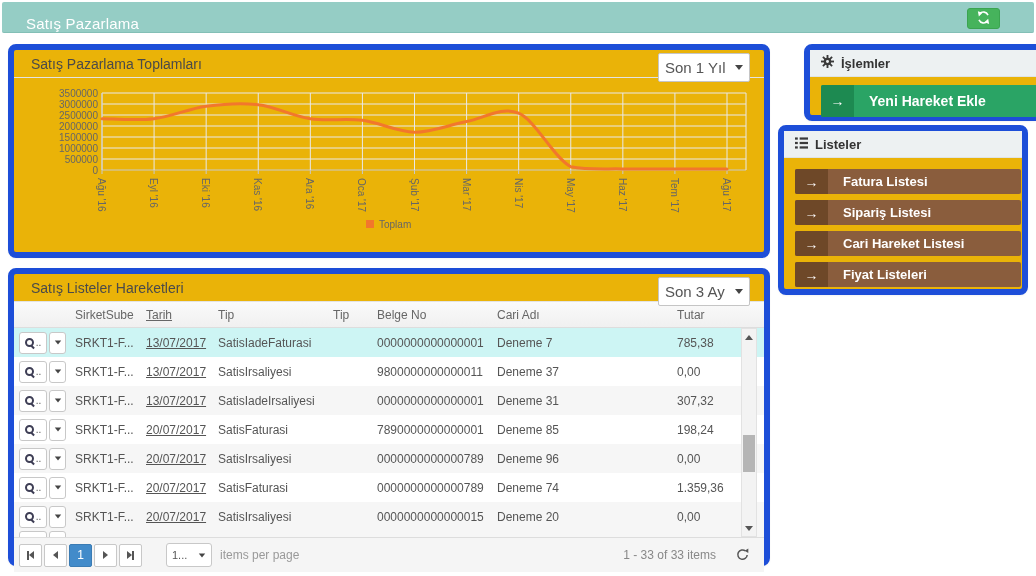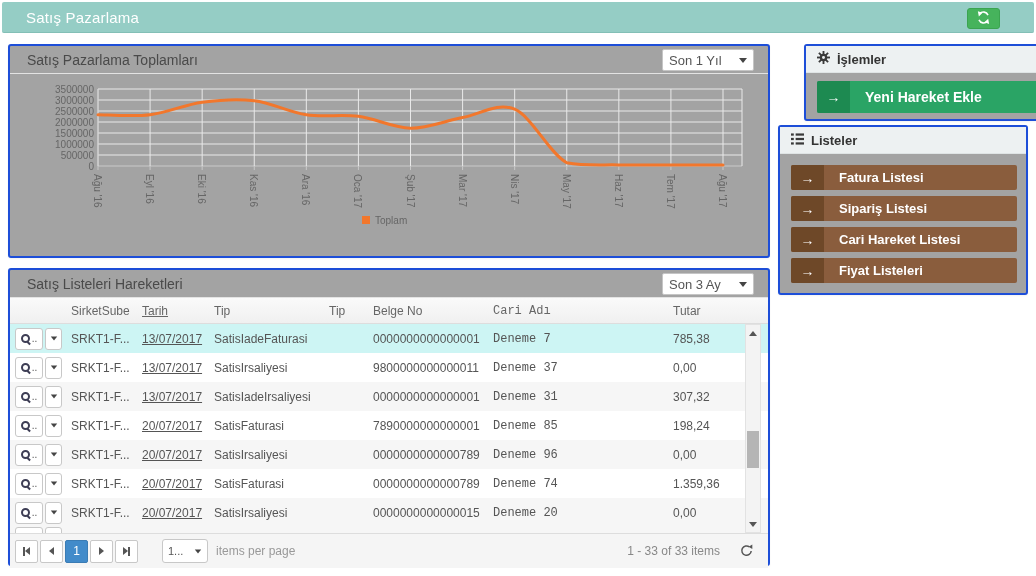--- a/index.html
+++ b/index.html
@@ -1,32 +1,32 @@
 <!DOCTYPE html>
 <html><head>
 <meta charset="utf-8">
 <style>
   html,body{margin:0;padding:0;background:#fff;}
   *{box-sizing:border-box;font-family:"Liberation Sans",sans-serif;}
   #app{position:relative;width:1036px;height:576px;background:#fff;overflow:hidden;}
 
   
   .titlebar{position:absolute;left:2px;top:2px;width:1032px;height:31px;background:#95cdc5;
-    border-bottom:1px solid #83bfb6;border-radius:2px;display:flex;align-items:center;}
+    border-bottom:1px solid #83bfb6;border-radius:2px;display:flex;align-items:flex-end;}
   .titlebar .ttl{color:#fff;font-size:15px;padding-left:24px;letter-spacing:.2px;}
   .refresh-btn{position:absolute;right:34px;top:6px;width:33px;height:21px;background:#46b35c;
     border:1px solid #3ba450;border-radius:3px;display:flex;align-items:center;justify-content:center;cursor:pointer;padding:0;}
 
   
-  .panel{position:absolute;background:#a3a3a3;border:2px solid #1d4ed8;border-radius:3px;
+  .panel{position:absolute;background:#eab308;border:6px solid #1d4ed8;border-radius:8px;
     box-shadow:0 1px 2px rgba(0,0,0,.05);}
   .panel-head{height:28px;border-bottom:1px solid #e3e3e3;display:flex;align-items:center;position:relative;}
   .panel-title{font-size:14px;color:#4a4a4a;padding-left:17px;}
-  .select{position:absolute;right:14px;top:3px;width:92px;height:22px;border:1px solid #c5c5c5;border-radius:2px;
-    background:#fff;display:flex;align-items:center;font-size:13px;color:#555;padding:0 6px;cursor:pointer;}
+  .select{position:absolute;right:14px;top:3px;width:92px;height:29px;border:1px solid #c5c5c5;border-radius:2px;
+    background:#fff;display:flex;align-items:center;font-size:15px;color:#555;padding:0 6px;cursor:pointer;}
   .select .caret{position:absolute;right:6px;}
   .caret{width:0;height:0;border-left:4px solid transparent;border-right:4px solid transparent;border-top:5px solid #444;display:inline-block;}
 
   .panel-chart{left:8px;top:44px;width:762px;height:214px;}
   .chart-svg{position:absolute;left:4px;top:30px;}
 
   .panel-grid{left:8px;top:268px;width:762px;height:298px;}
 
   
   .grid-header{height:26px;background:linear-gradient(#fafafa,#f0f0f0);border-bottom:1px solid #ddd;
@@ -36,21 +36,21 @@
   .grid-row.alt{background:#f6f6f6;}
   .grid-row.selected{background:#cdf5f4;}
   .grid-row.partial{height:6px;overflow:hidden;align-items:flex-start;background:#f6f6f6;}
   .cell{overflow:hidden;white-space:nowrap;}
   .c-actions{width:61px;padding-left:5px;display:flex;gap:2px;}
   .c-sirketsube{width:71px;}
   .c-tarih{width:72px;text-decoration:underline;}
   .c-tip{width:115px;}
   .c-tip2{width:44px;}
   .c-belge{width:120px;}
-  .c-cari{width:180px;font-family:Liberation Mono, monospace;}
+  .c-cari{width:180px;}
   .c-tutar{width:66px;text-align:left;padding-right:2px;}
   .c-extra{width:10px;padding-left:6px;color:#bb7a3d;font-size:11px;}
 
   .row-btn{height:22px;border:1px solid #c8c8c8;border-radius:3px;background:#fff;display:flex;
     align-items:center;justify-content:center;cursor:pointer;padding:0 4px;}
   .btn-view{width:28px;gap:1px;font-size:10px;color:#555;}
   .btn-menu{width:17px;}
   .btn-menu .caret{transform:scale(.8);}
   .mag{position:relative;display:inline-block;width:10px;height:10px;}
   .mag::before{content:"";position:absolute;left:0;top:0;width:5px;height:5px;border:2px solid #3e3e55;border-radius:50%;}
@@ -181,21 +181,21 @@
         <path d="M84,38.74C92.68055555555556,38.74,118.72222222222223,40.83,136.08333333333334,38.74C153.44444444444446,36.650000000000006,170.80555555555557,28.54666666666667,188.16666666666669,26.200000000000003C205.5277777777778,23.853333333333335,222.88888888888889,22.569999999999997,240.25,24.659999999999997C257.6111111111111,26.749999999999996,274.9722222222223,36.13666666666667,292.33333333333337,38.74C309.69444444444446,41.343333333333334,327.0555555555556,38.04333333333334,344.4166666666667,40.28C361.77777777777777,42.516666666666666,379.1388888888889,51.94,396.5,52.16C413.8611111111111,52.379999999999995,431.2222222222223,44.75333333333333,448.58333333333337,41.6C465.94444444444446,38.44666666666667,483.3055555555556,25.723333333333336,500.6666666666667,33.24C518.0277777777778,40.75666666666667,535.3888888888889,77.42333333333333,552.75,86.7C570.1111111111111,90,587.4722222222223,88.53333333333333,604.8333333333334,88.9C622.1944444444445,89.26666666666668,639.5555555555557,88.86333333333334,656.9166666666667,88.9C674.2777777777778,88.93666666666667,700.3194444444445,89.08333333333334,709,89.12" stroke="#f2772c" stroke-width="3" fill="none" stroke-linecap="round"></path>
         <g>
           <rect x="348" y="140" width="8" height="8" fill="#f2772c"></rect>
           <text x="361" y="148" font-size="10" fill="#666">Toplam</text>
         </g>
       </svg>
   </section>
 
   <section class="panel panel-grid">
     <div class="panel-head">
-      <span class="panel-title">Satış Listeleri Hareketleri</span>
+      <span class="panel-title">Satış Listeler Hareketleri</span>
       <div class="select">
         <span>Son 3 Ay</span>
         <span class="caret"></span>
       </div>
     </div>
     <div class="grid-header" id="grid-header">
         <span class="cell c-actions"></span>
         <span class="cell c-sirketsube">SirketSube</span>
         <span class="cell c-tarih">Tarih</span>
         <span class="cell c-tip">Tip</span>

